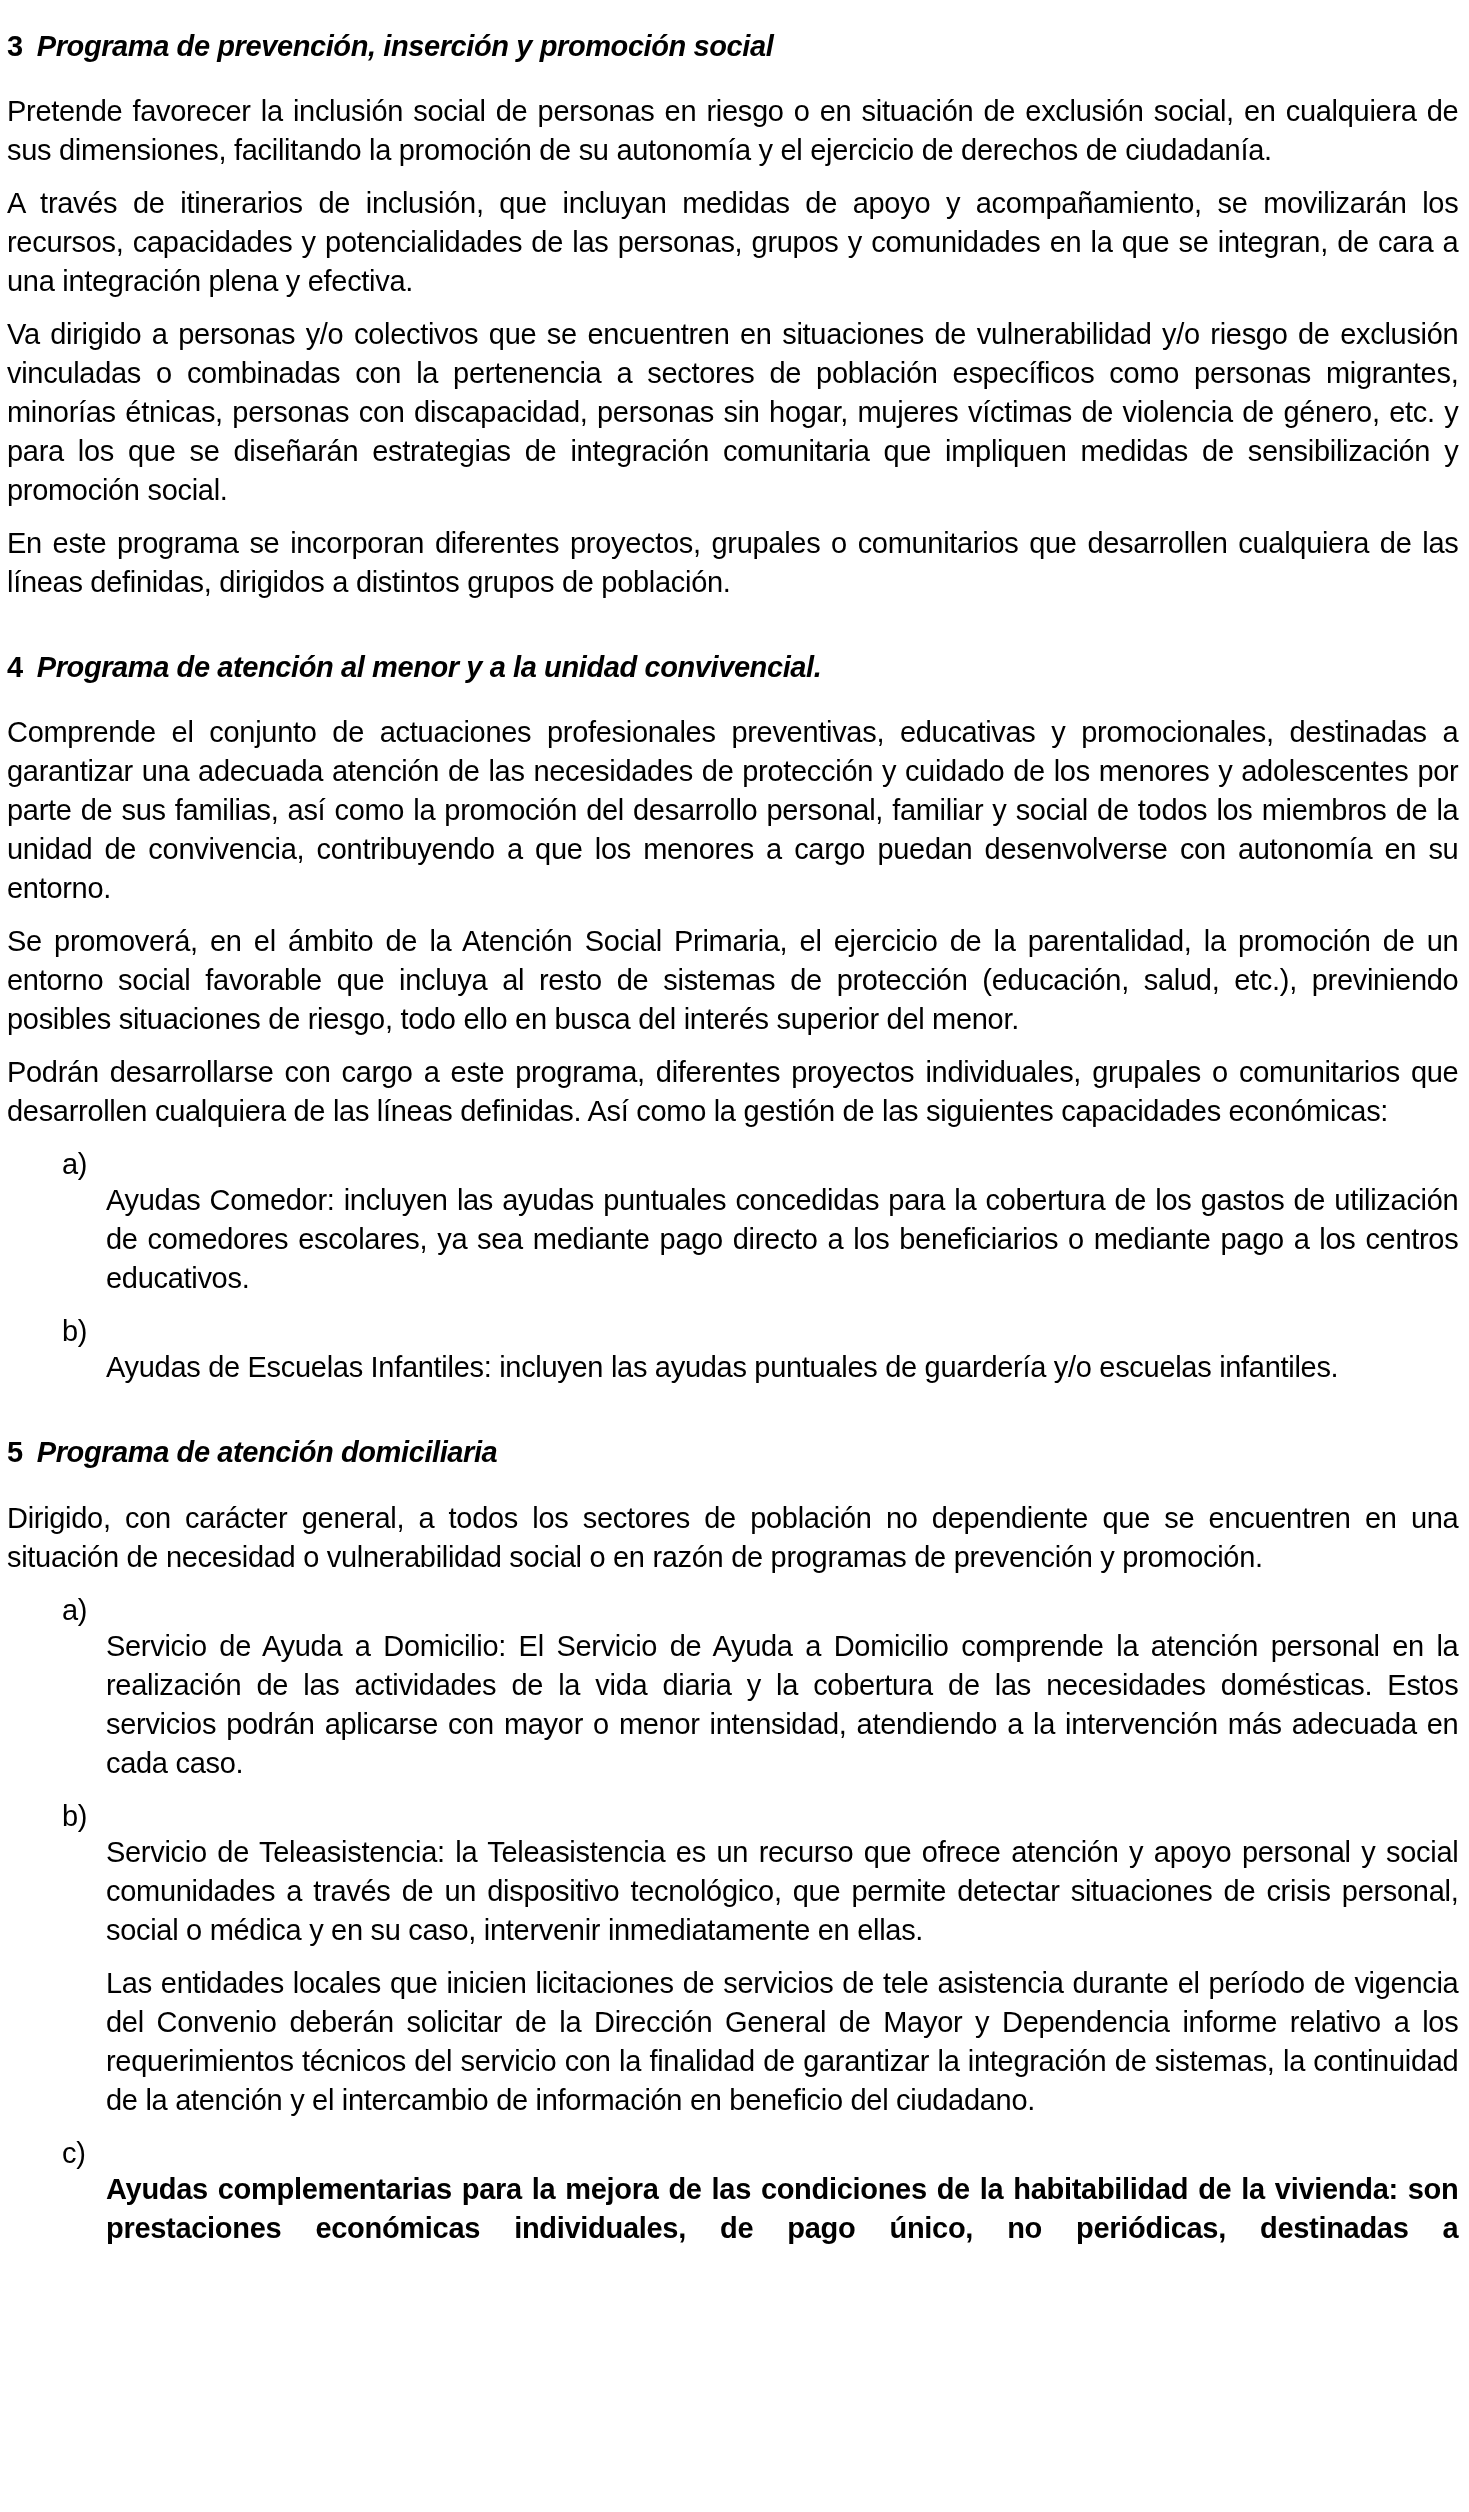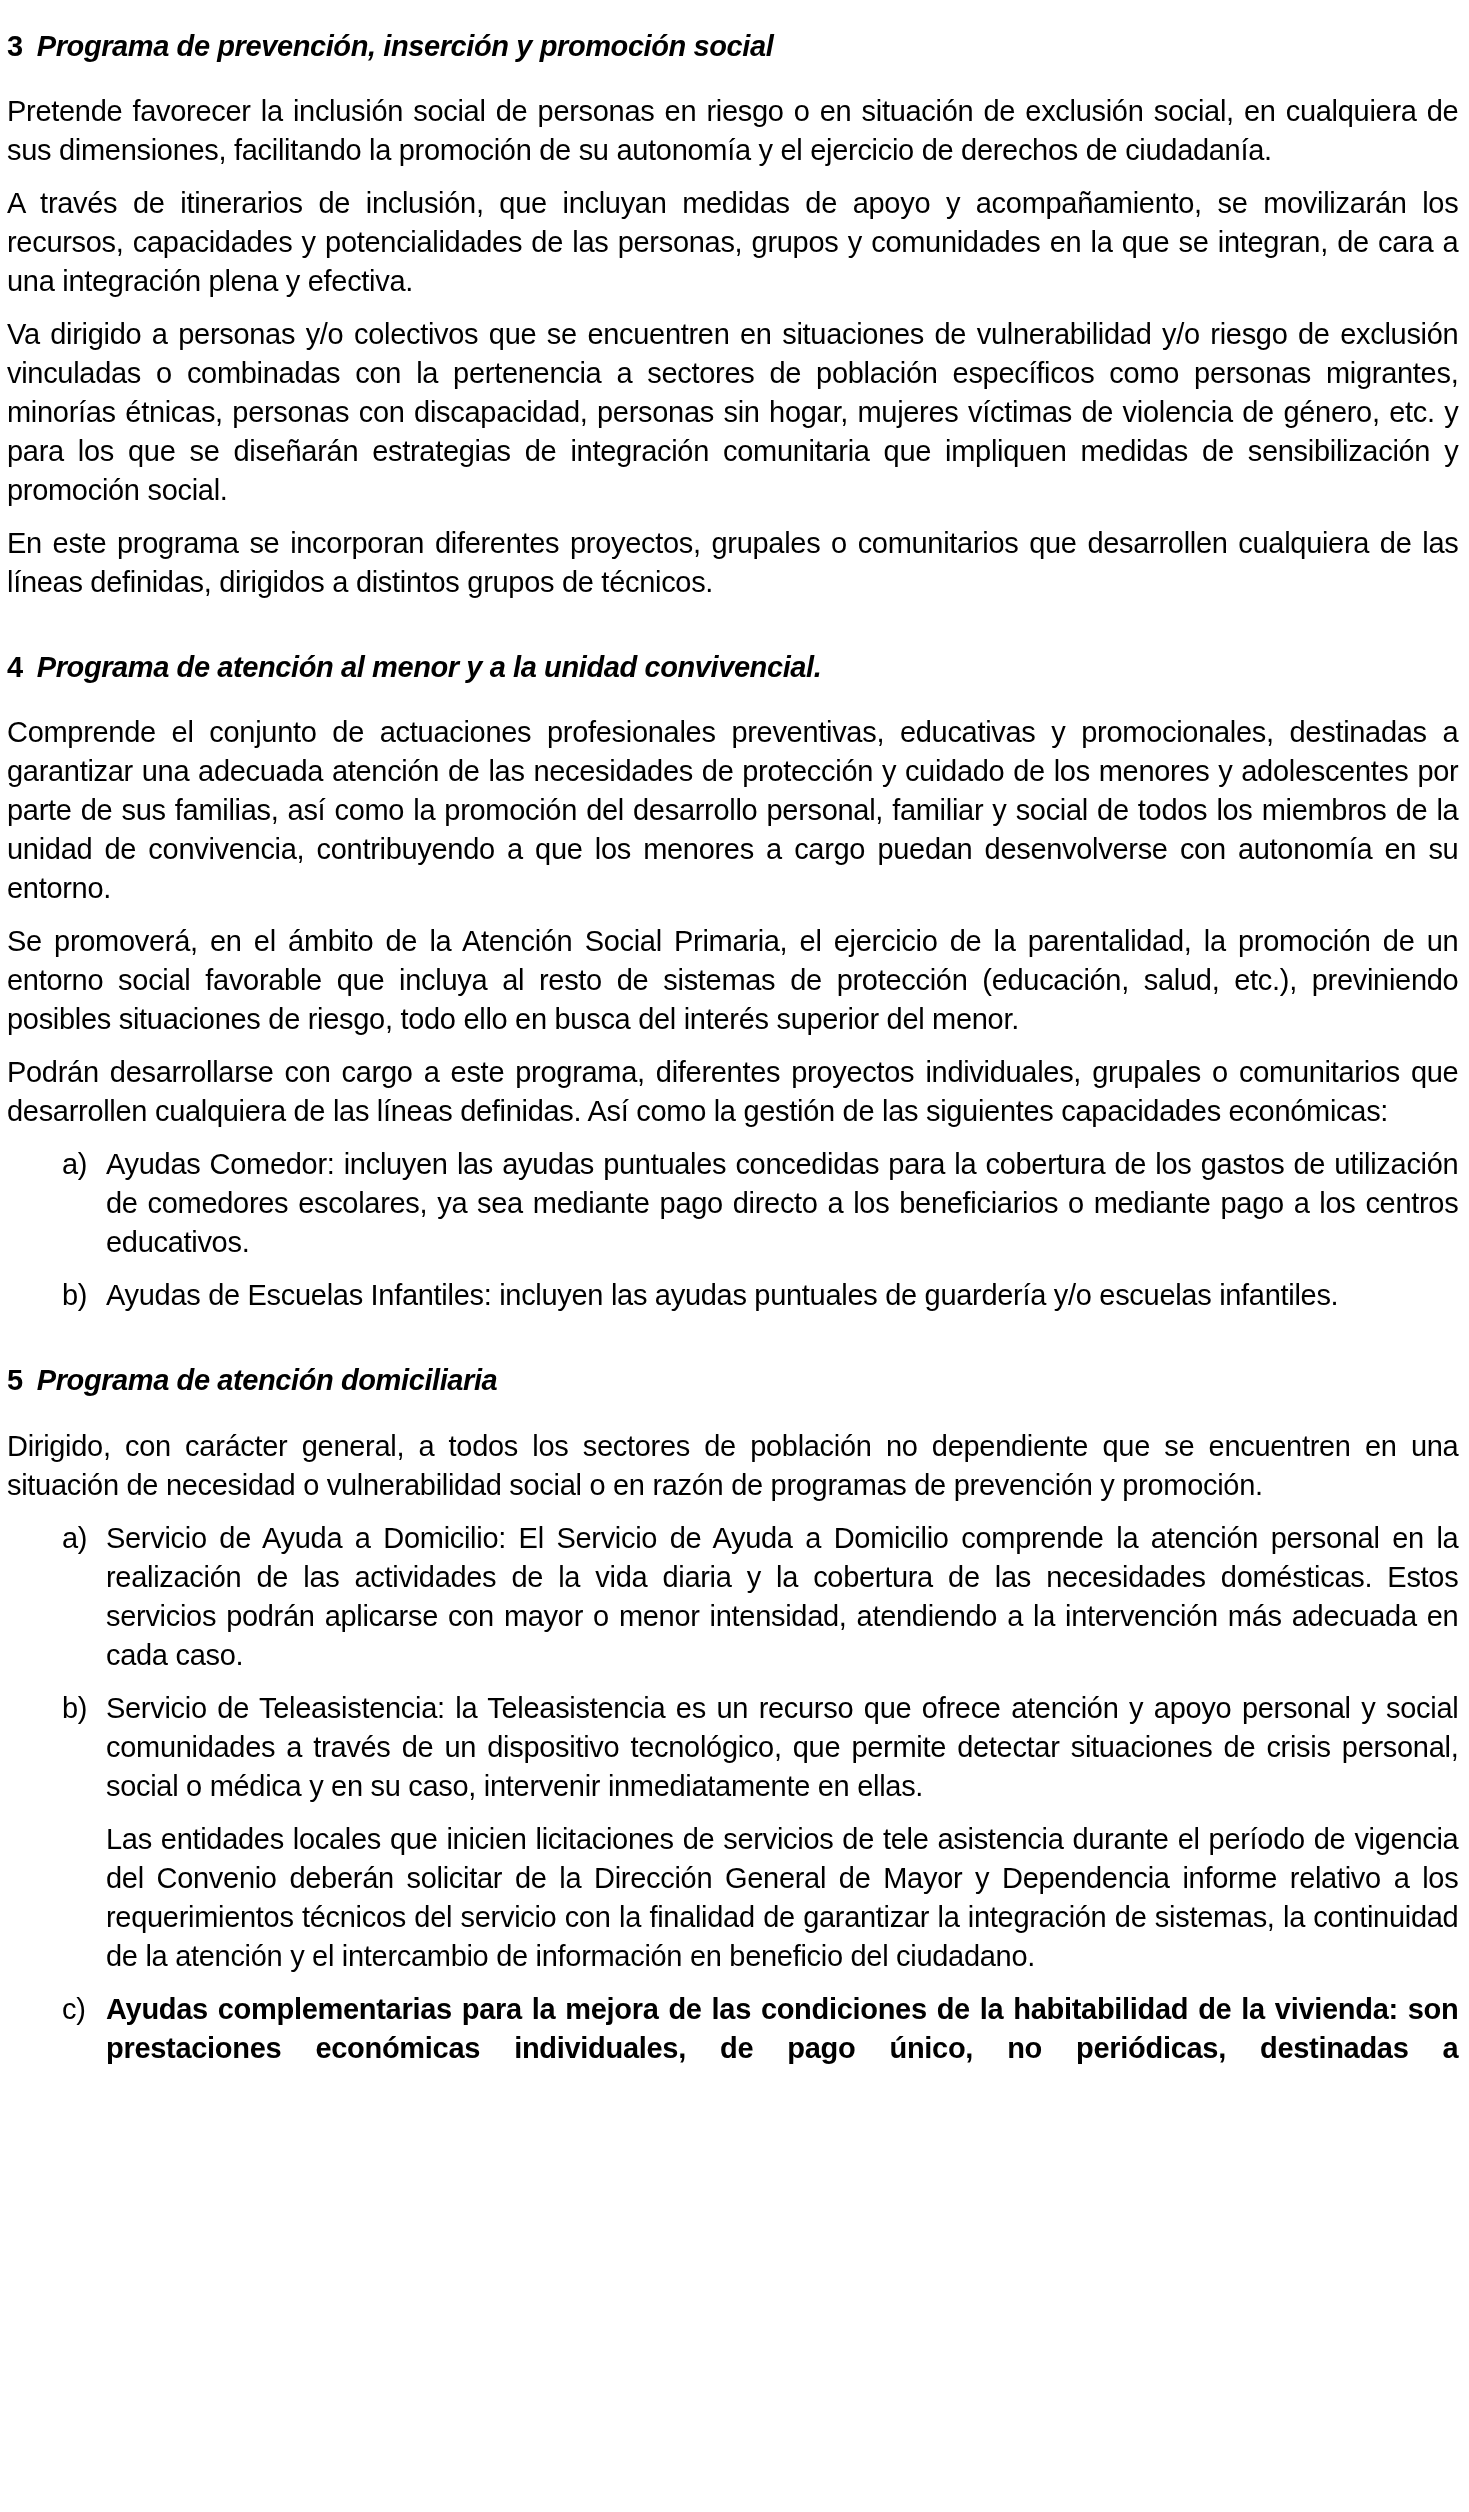--- a/index.html
+++ b/index.html
@@ -35,36 +35,36 @@
     text-align: justify;
     hyphens: auto;
   }
   .para.cut { text-align-last: justify; font-weight: bold; }
   .list-item {
     display: flex;
     margin: 0 0 14px 0;
     padding-left: 55px;
   }
   .li-marker { flex: 0 0 44px; }
-  .li-body { flex: 1 1 auto; min-width: 0; }
+  .li-body { flex: 1 1 auto; min-width: 0; margin-top: 36px; }
   .li-body .para:last-child { margin-bottom: 0; }
 </style>
 </head>
 <body>
 
 <div class="page">
 
   <h2 class="heading first">
     <span class="h-num">3</span>
     <span class="h-title">Programa de prevención, inserción y promoción social</span>
   </h2>
   <p class="para">Pretende favorecer la inclusión social de personas en riesgo o en situación de exclusión social, en cualquiera de sus dimensiones, facilitando la promoción de su autonomía y el ejercicio de derechos de ciudadanía.</p>
   <p class="para">A través de itinerarios de inclusión, que incluyan medidas de apoyo y acompañamiento, se movilizarán los recursos, capacidades y potencialidades de las personas, grupos y comunidades en la que se integran, de cara a una integración plena y efectiva.</p>
   <p class="para">Va dirigido a personas y/o colectivos que se encuentren en situaciones de vulnerabilidad y/o riesgo de exclusión vinculadas o combinadas con la pertenencia a sectores de población específicos como personas migrantes, minorías étnicas, personas con discapacidad, personas sin hogar, mujeres víctimas de violencia de género, etc. y para los que se diseñarán estrategias de integración comunitaria que impliquen medidas de sensibilización y promoción social.</p>
-  <p class="para">En este programa se incorporan diferentes proyectos, grupales o comunitarios que desarrollen cualquiera de las líneas definidas, dirigidos a distintos grupos de técnicos.</p>
+  <p class="para">En este programa se incorporan diferentes proyectos, grupales o comunitarios que desarrollen cualquiera de las líneas definidas, dirigidos a distintos grupos de población.</p>
 
   <h2 class="heading">
     <span class="h-num">4</span>
     <span class="h-title">Programa de atención al menor y a la unidad convivencial.</span>
   </h2>
   <p class="para">Comprende el conjunto de actuaciones profesionales preventivas, educativas y promocionales, destinadas a garantizar una adecuada atención de las necesidades de protección y cuidado de los menores y adolescentes por parte de sus familias, así como la promoción del desarrollo personal, familiar y social de todos los miembros de la unidad de convivencia, contribuyendo a que los menores a cargo puedan desenvolverse con autonomía en su entorno.</p>
   <p class="para">Se promoverá, en el ámbito de la Atención Social Primaria, el ejercicio de la parentalidad, la promoción de un entorno social favorable que incluya al resto de sistemas de protección (educación, salud, etc.), previniendo posibles situaciones de riesgo, todo ello en busca del interés superior del menor.</p>
   <p class="para">Podrán desarrollarse con cargo a este programa, diferentes proyectos individuales, grupales o comunitarios que desarrollen cualquiera de las líneas definidas. Así como la gestión de las siguientes capacidades económicas:</p>
 
   <div class="list-item">

